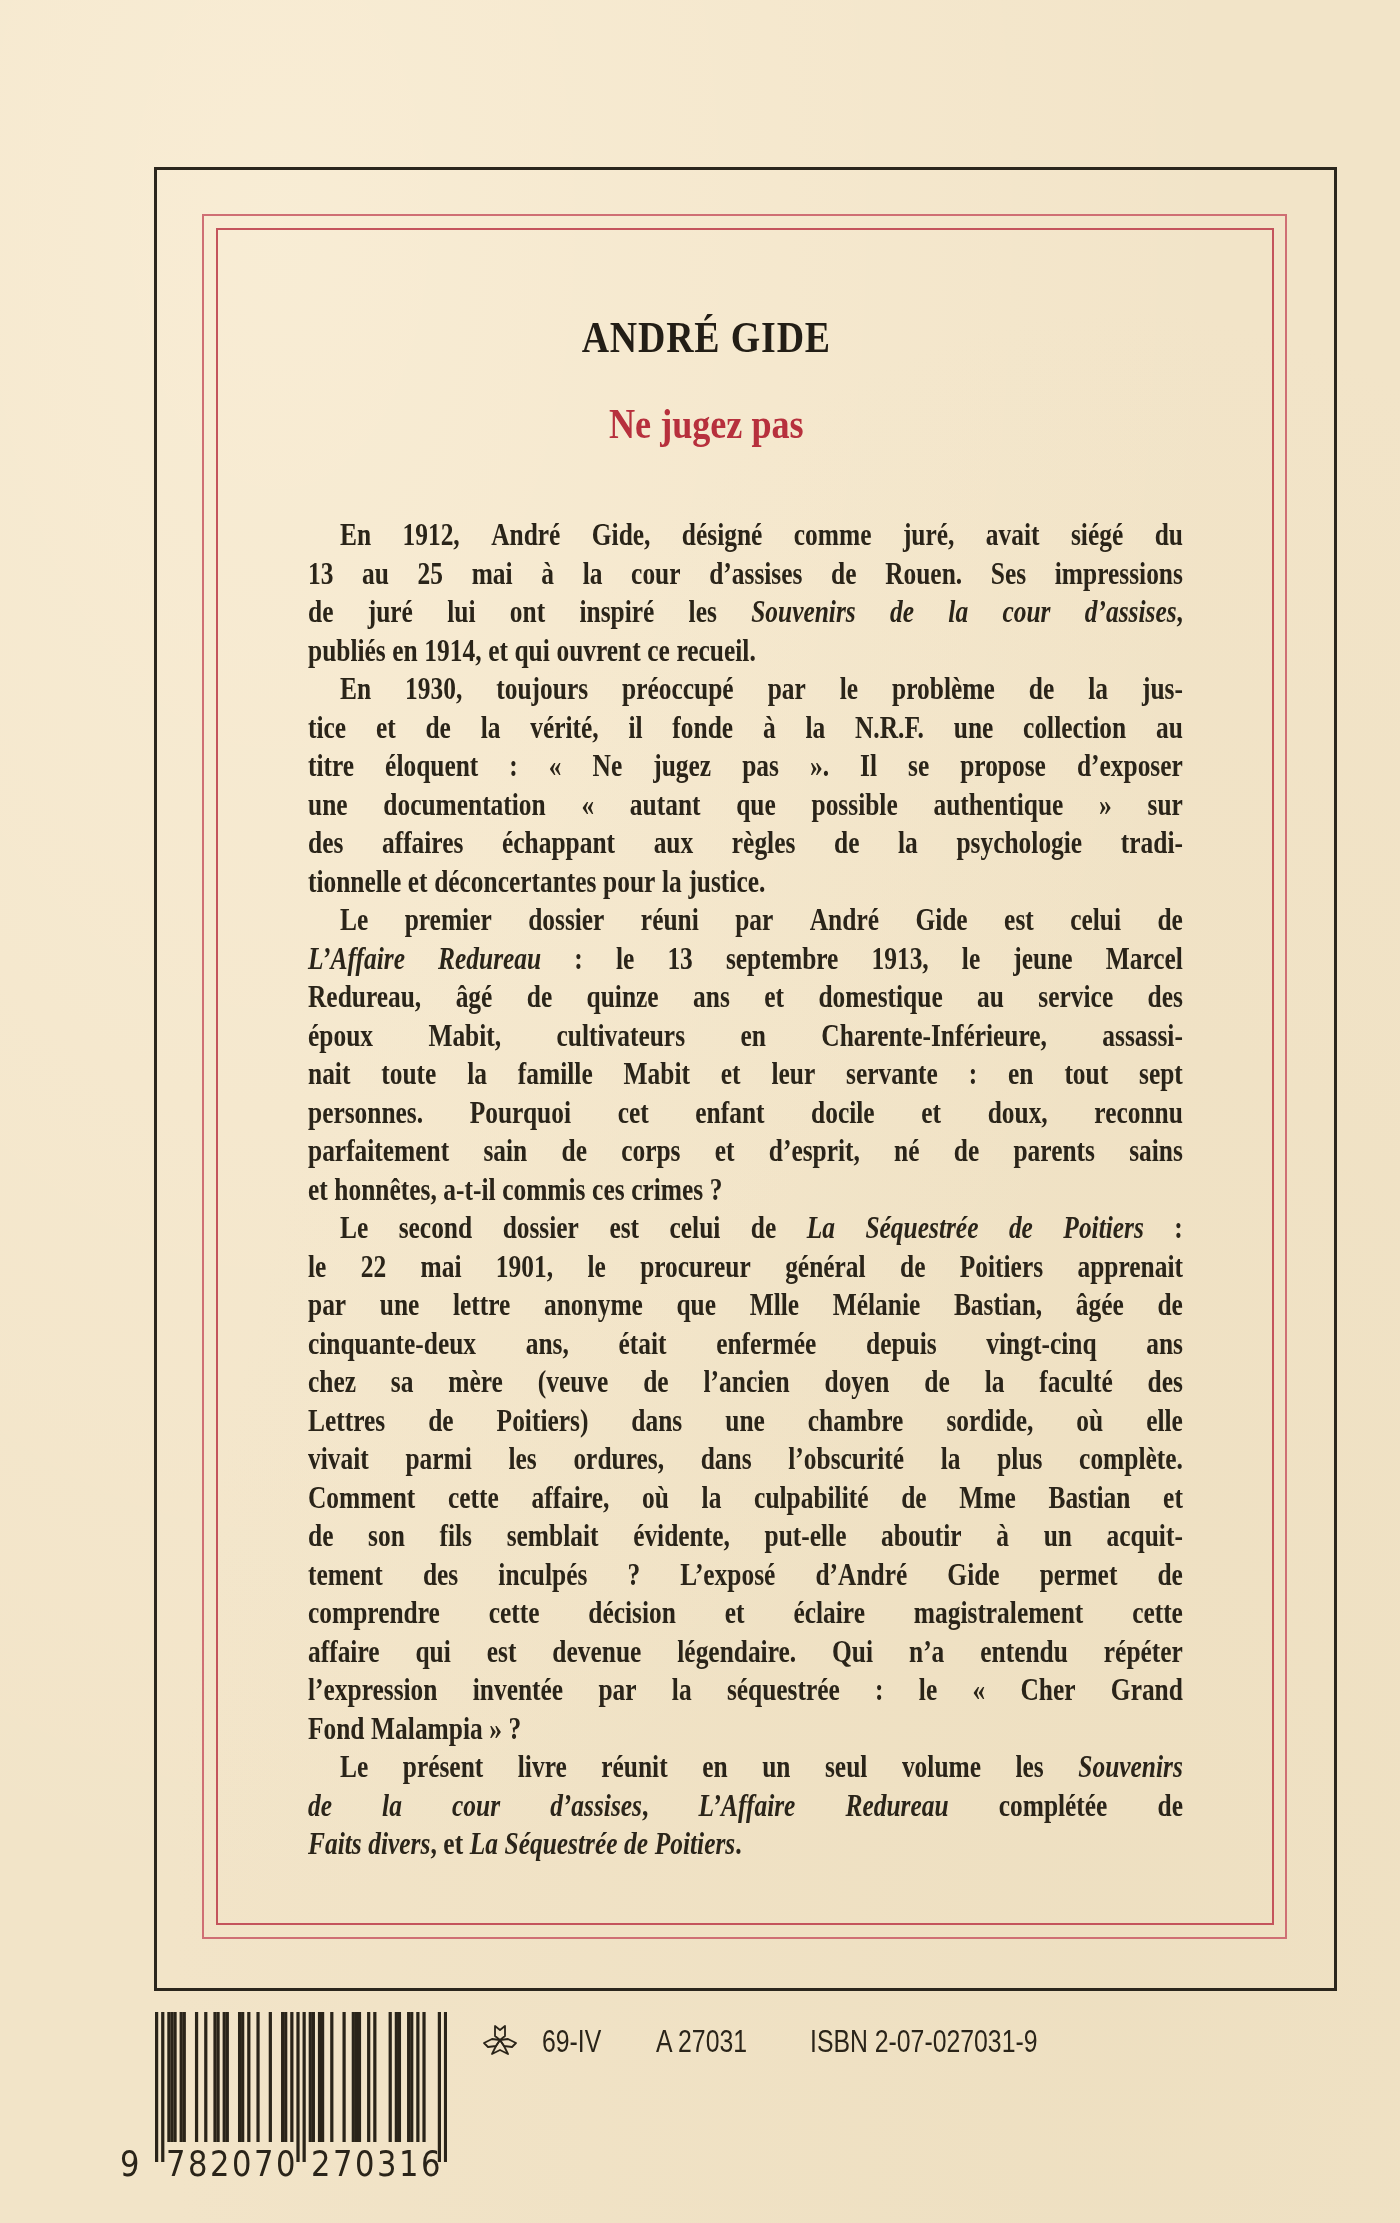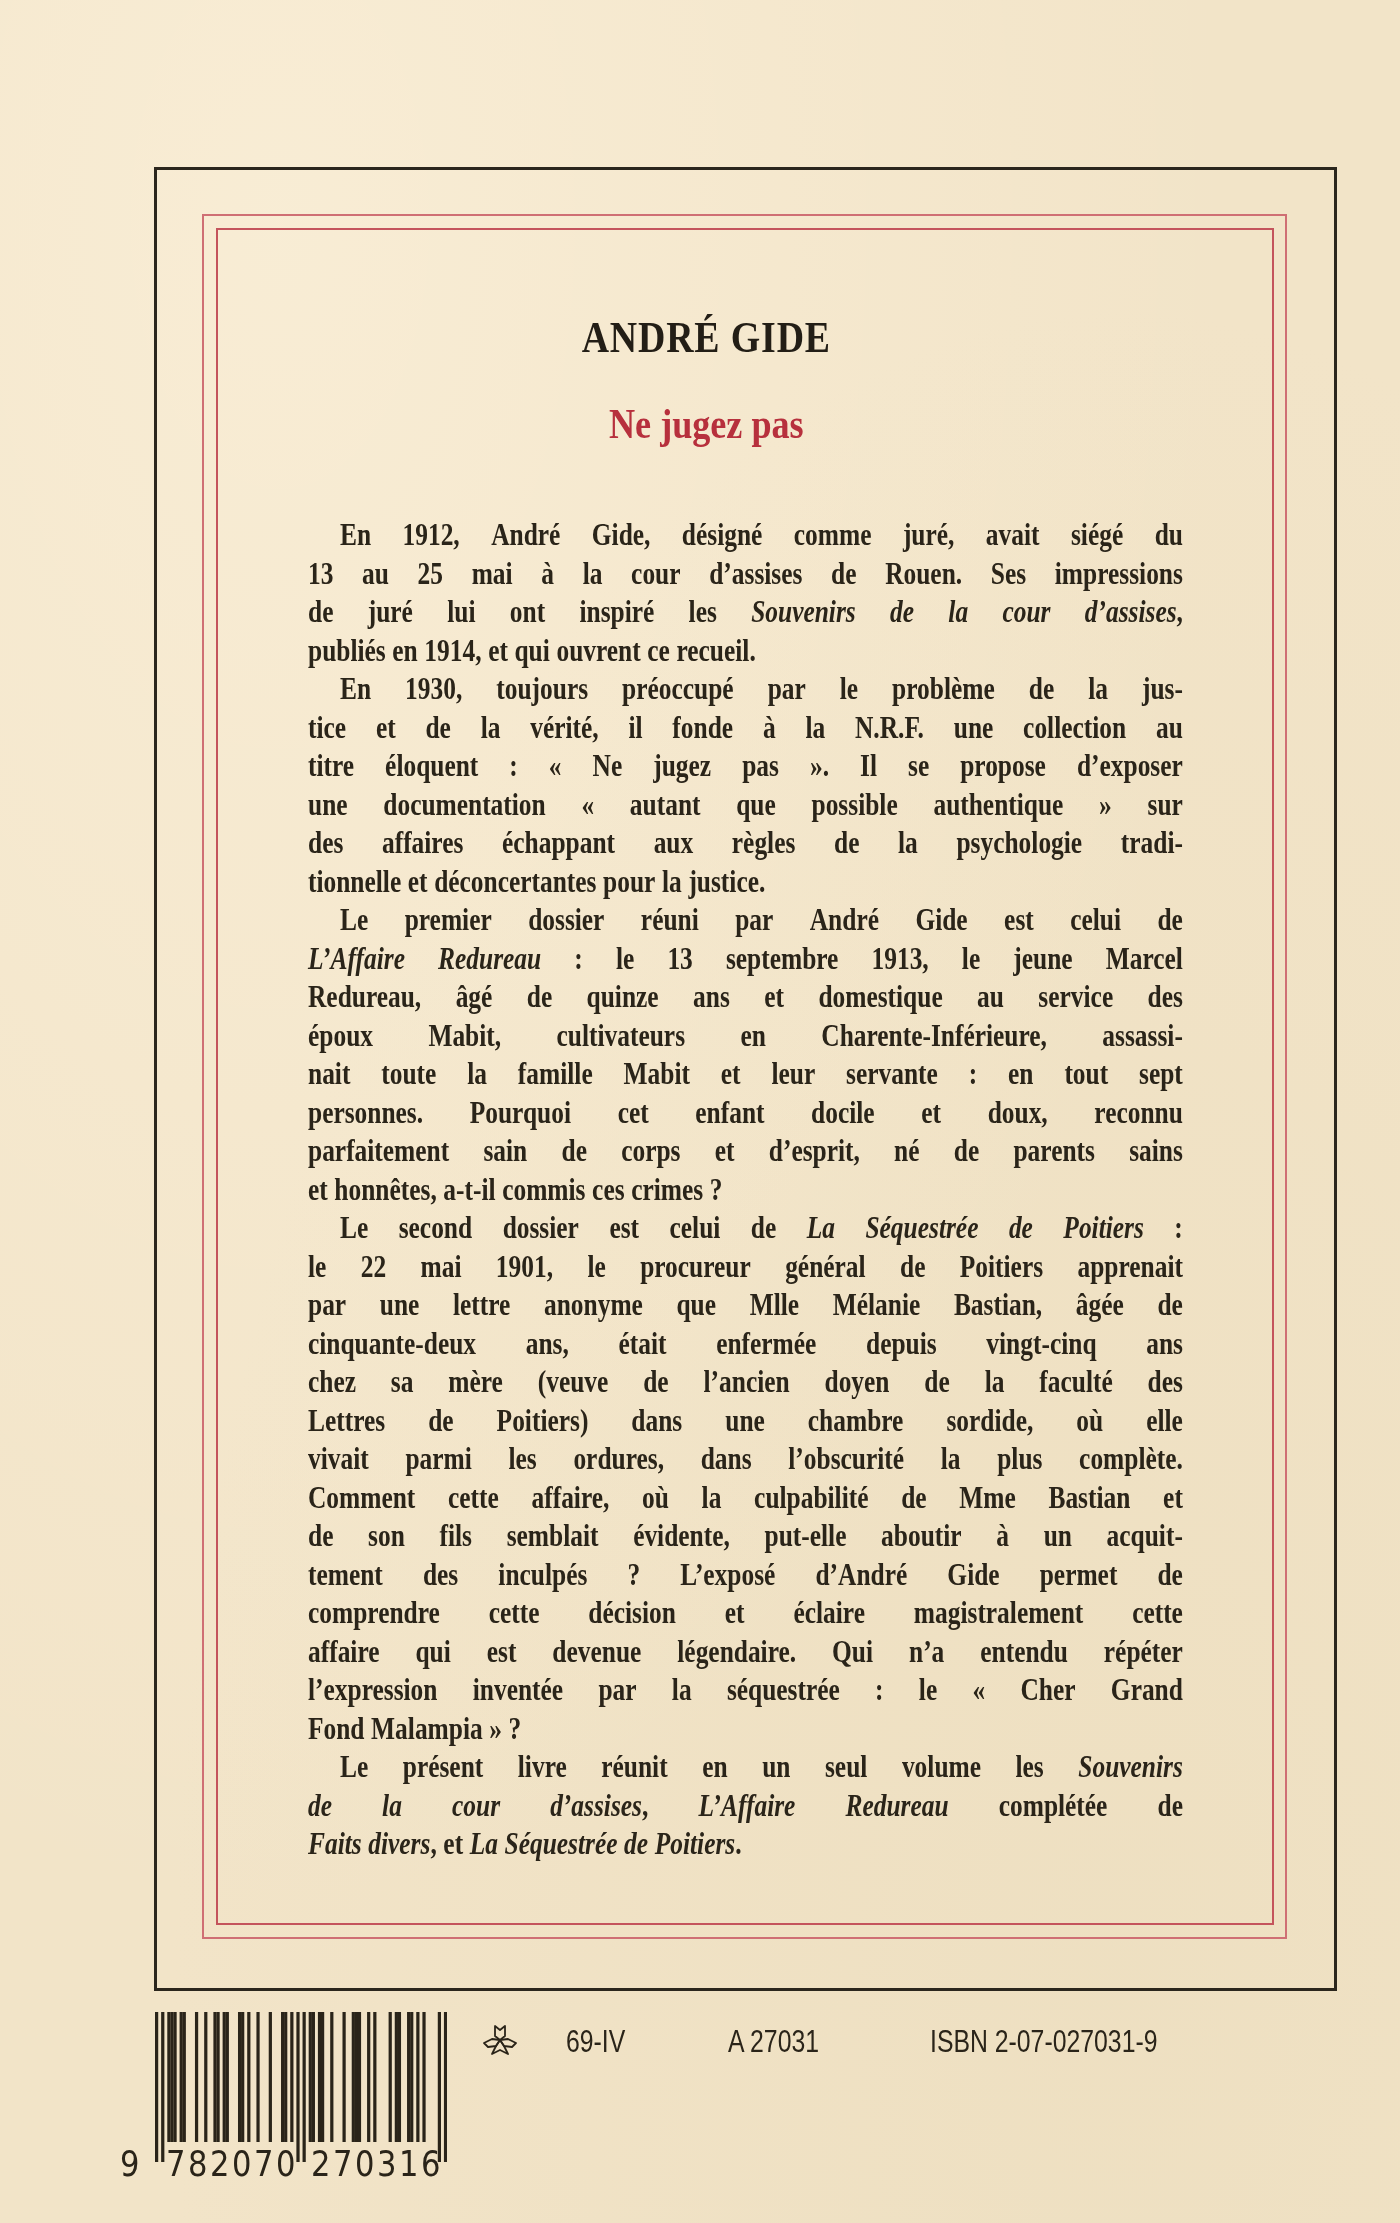--- a/index.html
+++ b/index.html
@@ -60,21 +60,21 @@
   .bc-digits {
     position: absolute; top: 2143px; font-family: "DejaVu Sans", sans-serif;
     font-size: 36px; color: #2a2419; letter-spacing: 3px;
     transform: scaleX(0.85); transform-origin: 0 0;
   }
   .bc-digits.g1 { left: 166px; }
   .bc-digits.g2 { left: 311px; }
 
   .isbn-row {
     position: absolute; left: 478px; top: 2024px; height: 36px;
-    display: flex; align-items: flex-start; gap: 24px;
+    display: flex; align-items: flex-start;
   }
   .logo { width: 44px; height: 36px; margin-right: 20px; }
   .isbn-row .txt {
     font-family: "Liberation Sans", "DejaVu Sans", sans-serif; font-size: 31px; color: #2a2419;
     transform: scaleX(0.8); transform-origin: 0 50%; display: inline-block; white-space: nowrap;
   }
   .isbn-row .gap { display: inline-block; width: 40px; }
 </style>
 </head>
 <body>

